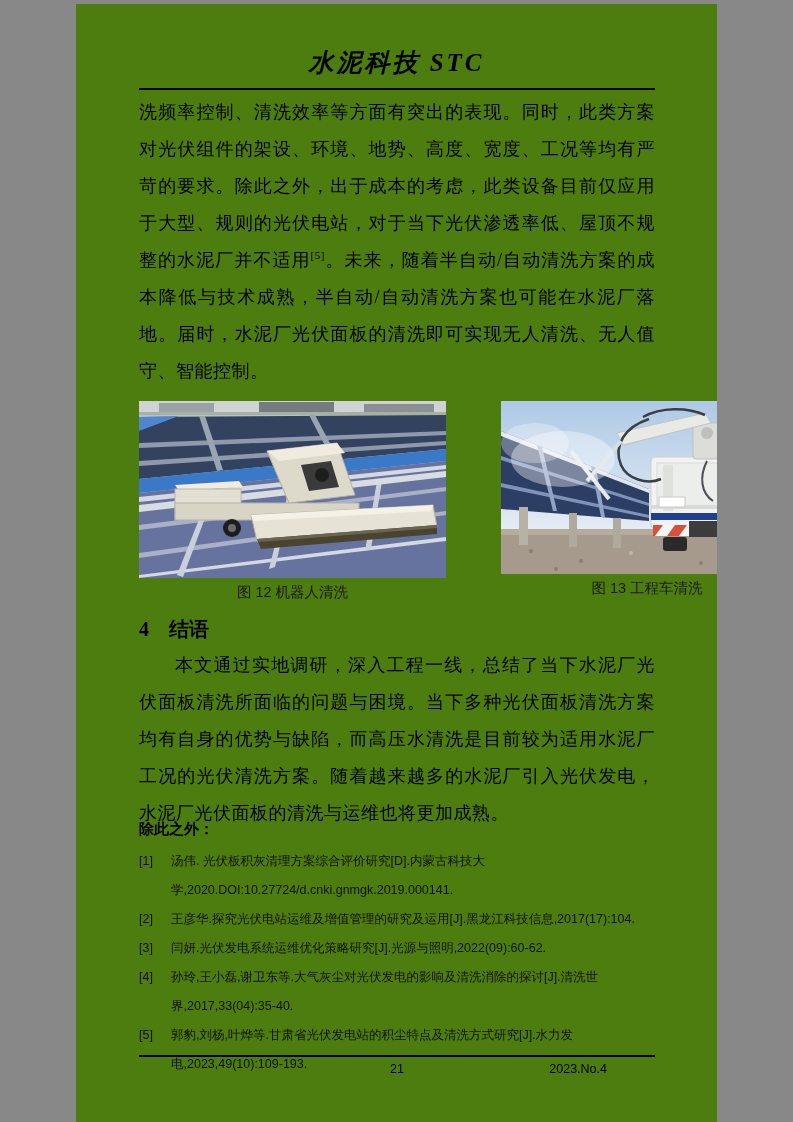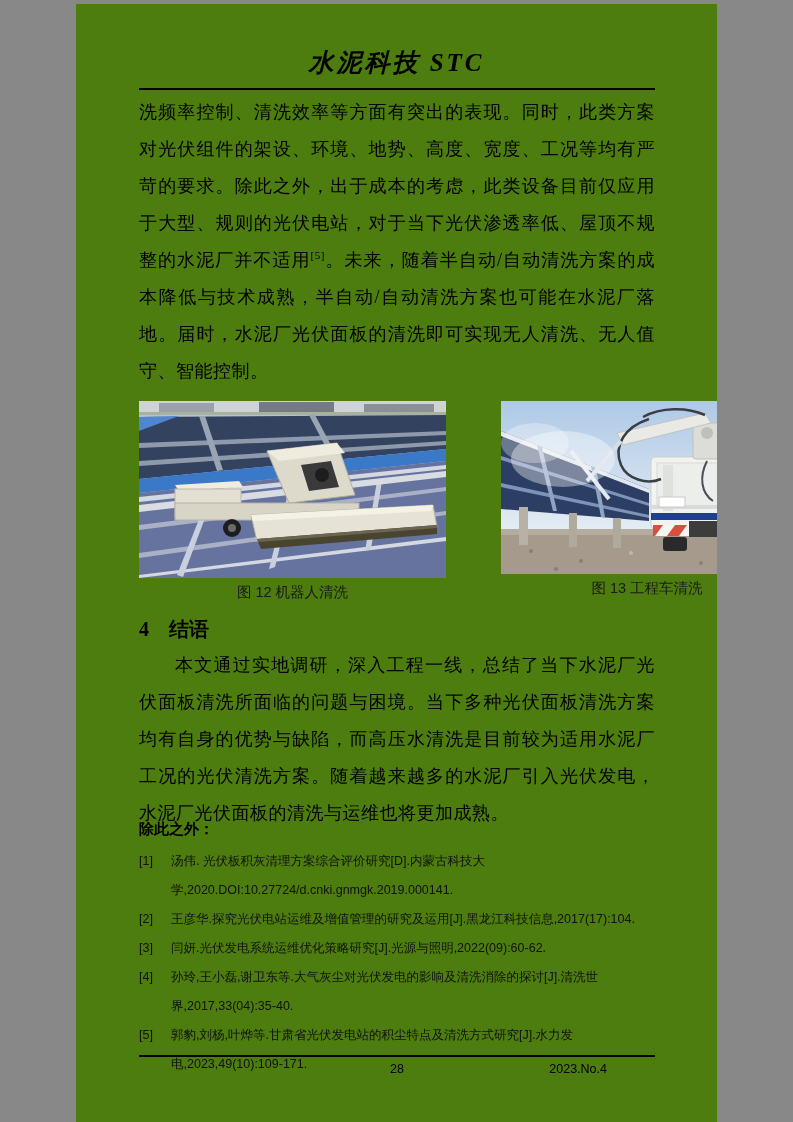--- a/index.html
+++ b/index.html
@@ -263,22 +263,22 @@
     <div class="ref-item">
       <span class="ref-marker">[3]</span>
       <span class="ref-text">闫妍.光伏发电系统运维优化策略研究[J].光源与照明,2022(09):60-62.</span>
     </div>
     <div class="ref-item">
       <span class="ref-marker">[4]</span>
       <span class="ref-text">孙玲,王小磊,谢卫东等.大气灰尘对光伏发电的影响及清洗消除的探讨[J].清洗世界,2017,33(04):35-40.</span>
     </div>
     <div class="ref-item">
       <span class="ref-marker">[5]</span>
-      <span class="ref-text">郭豹,刘杨,叶烨等.甘肃省光伏发电站的积尘特点及清洗方式研究[J].水力发电,2023,49(10):109-171.</span>
+      <span class="ref-text">郭豹,刘杨,叶烨等.甘肃省光伏发电站的积尘特点及清洗方式研究[J].水力发电,2023,49(10):109-193.</span>
     </div>
   </div>
 
   <div class="footer">
-    <span class="page-number">28</span>
+    <span class="page-number">21</span>
     <span class="issue-label">2023.No.4</span>
   </div>
 
 </div>
 
 </body></html>

